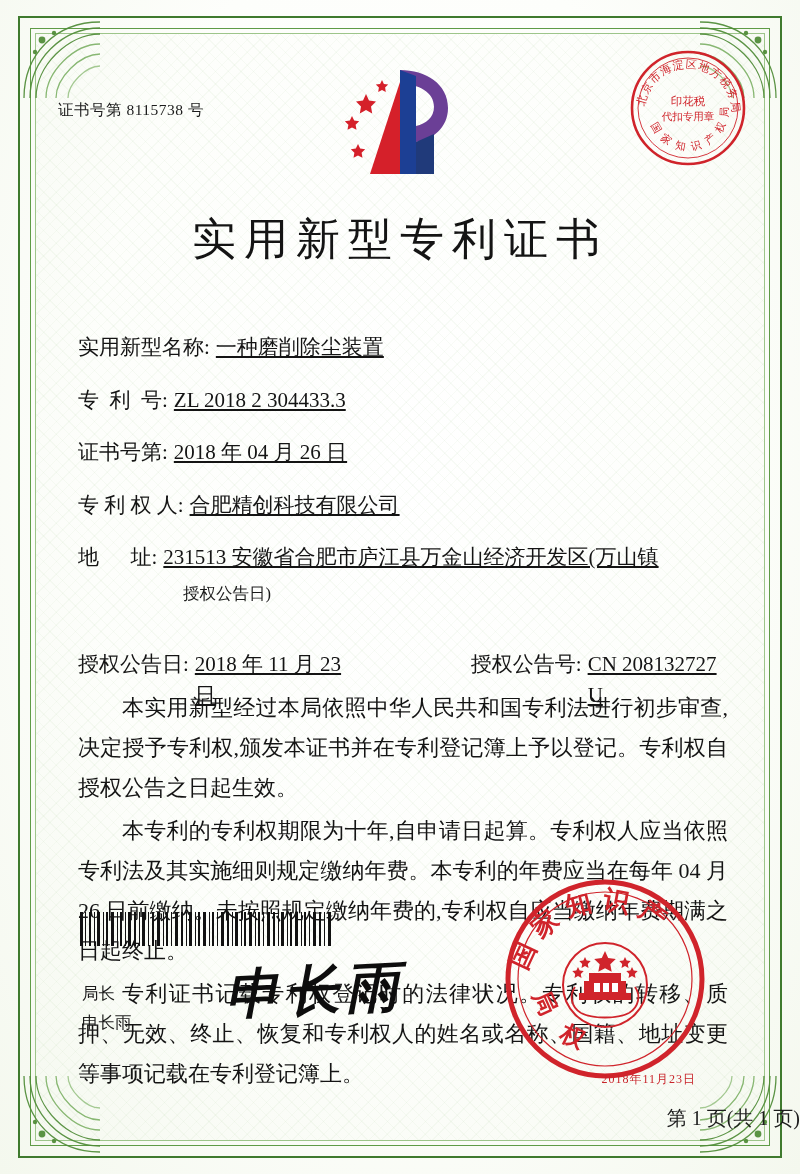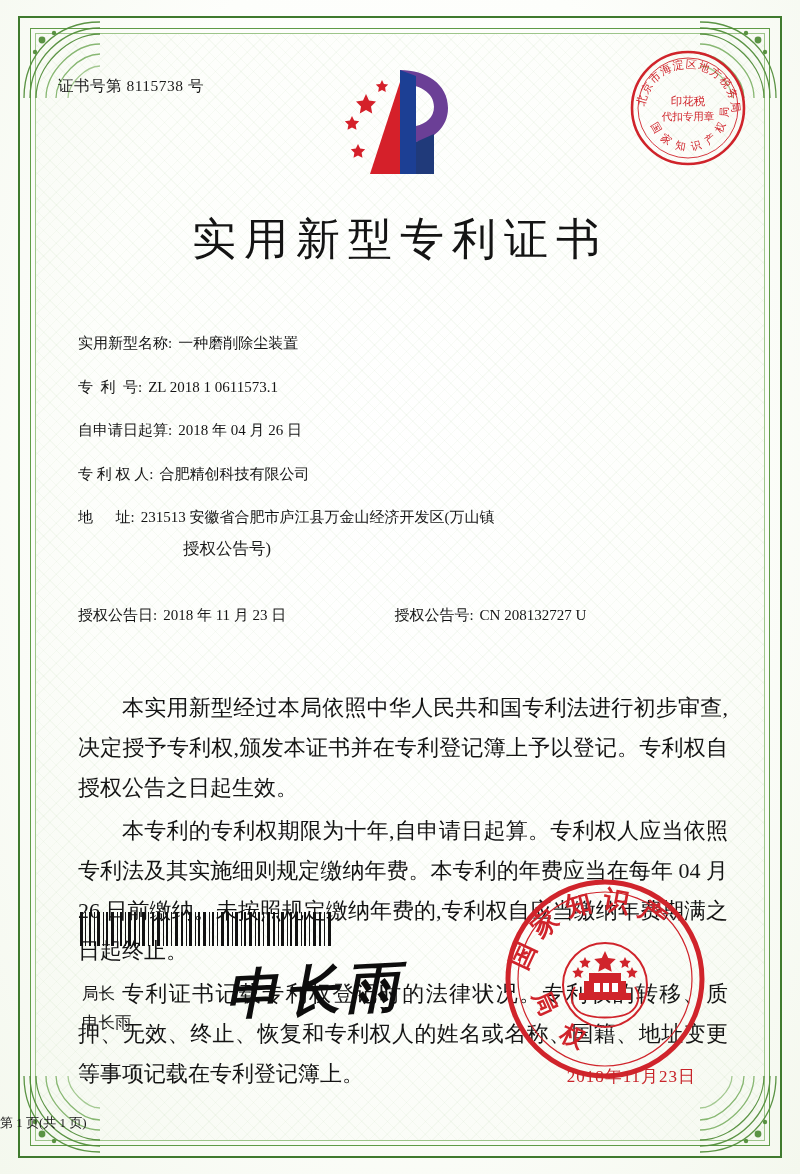--- a/index.html
+++ b/index.html
@@ -62,21 +62,21 @@
     background-image:
       repeating-linear-gradient(45deg, rgba(120,175,95,0.055) 0 1px, transparent 1px 9px),
       repeating-linear-gradient(-45deg, rgba(120,175,95,0.05) 0 1px, transparent 1px 9px);
     pointer-events: none;
   }
 
   
   .cert-no {
     position: absolute;
     left: 58px;
-    top: 76px;
+    top: 100px;
     font-size: 15.5px;
     letter-spacing: 0.5px;
     color: #1c1c1c;
   }
 
   .logo {
     position: absolute;
     left: 330px;
     top: 62px;
     width: 140px;
@@ -107,30 +107,31 @@
   .fields {
     position: absolute;
     left: 78px;
     top: 332px;
     right: 70px;
   }
   .field-row {
     display: flex;
     align-items: baseline;
     margin-bottom: 21px;
-    font-size: 15px;
+    font-size: 21px;
     line-height: 1.5;
   }
   .f-label {
     white-space: pre;
     color: #141414;
   }
   .f-value {
     color: #141414;
     padding-left: 6px;
+    text-decoration: underline;
   }
   .field-row.two-col {
     justify-content: flex-start;
   }
   .pub-right {
     margin-left: 108px;
     display: flex;
     align-items: baseline;
     margin-top: 24px;
   }
@@ -192,32 +193,32 @@
     position: absolute;
     right: 92px;
     bottom: 92px;
     width: 205px;
     height: 205px;
   }
   .seal-date {
     position: absolute;
     right: 104px;
     bottom: 86px;
-    font-size: 17px;
+    font-size: 12px;
     color: #c8242a;
     letter-spacing: 1px;
   }
 
   
   .footer {
     position: absolute;
     bottom: 42px;
     left: 0; right: 0;
-    text-align: left;
-    font-size: 13px;
+    text-align: right;
+    font-size: 20px;
     color: #1c1c1c;
   }
 </style>
 </head>
 <body>
 
 <div class="page">
 
   <div class="border-outer"></div>
   <div class="border-inner"></div>
@@ -334,35 +335,35 @@
 
   <div class="title">实用新型专利证书</div>
 
   <div class="fields">
     <div class="field-row">
       <span class="f-label">实用新型名称:</span>
       <span class="f-value">一种磨削除尘装置</span>
     </div>
     <div class="field-row">
       <span class="f-label">专  利  号:</span>
-      <span class="f-value">ZL 2018 1 0611573.1</span>
+      <span class="f-value">ZL 2018 2 304433.3</span>
     </div>
     <div class="field-row">
-      <span class="f-label">自申请日起算:</span>
+      <span class="f-label">证书号第:</span>
       <span class="f-value">2018 年 04 月 26 日</span>
     </div>
     <div class="field-row">
       <span class="f-label">专 利 权 人:</span>
       <span class="f-value">合肥精创科技有限公司</span>
     </div>
     <div class="field-row">
       <span class="f-label">地      址:</span>
       <span class="f-value">231513 安徽省合肥市庐江县万金山经济开发区(万山镇</span>
     </div>
-    <div class="addr-second">授权公告号)</div>
+    <div class="addr-second">授权公告日)</div>
     <div class="field-row two-col">
       <span class="f-label">授权公告日:</span>
       <span class="f-value">2018 年 11 月 23 日</span>
       <span class="pub-right">
         <span class="f-label">授权公告号:</span>
         <span class="f-value">CN 208132727 U</span>
       </span>
     </div>
   </div>
 

